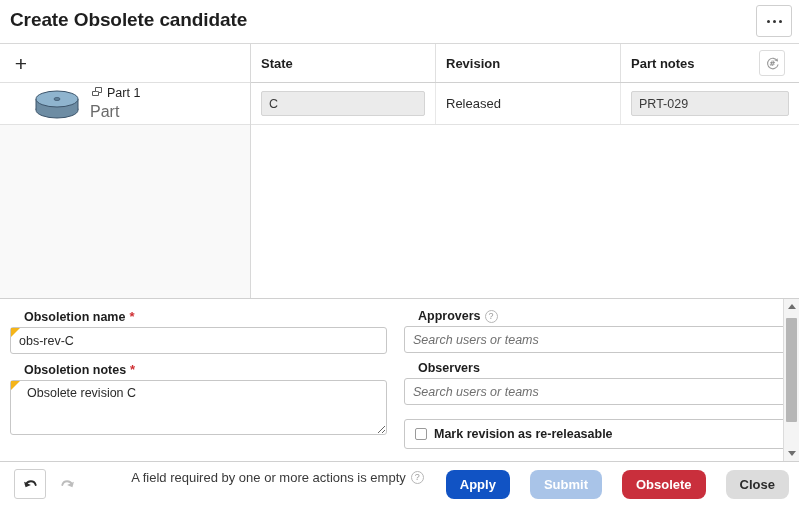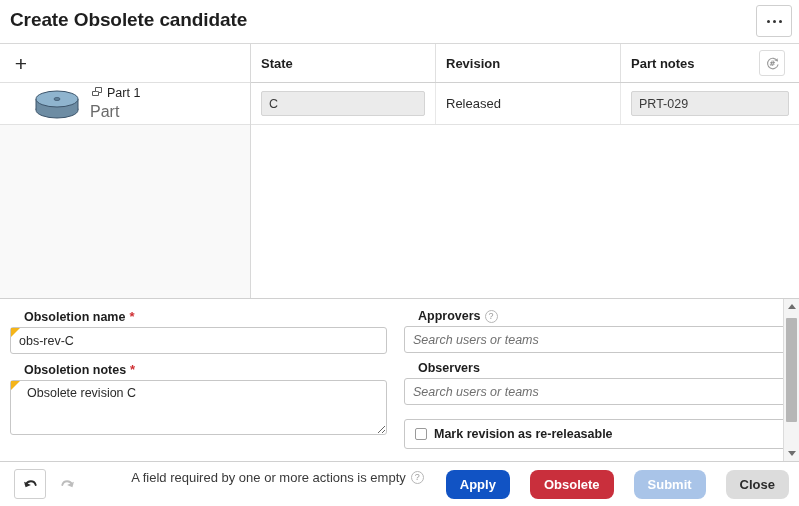--- a/index.html
+++ b/index.html
@@ -615,19 +615,19 @@
         <path d="M15.8 6.2 L14.2 12 L8.6 9.6 Z" fill="#bdbdbd"></path>
       </svg>
     </div>
 
     <div class="bottom-right">
       <div class="status-msg">
         <span>A field required by one or more actions is empty</span>
         <span class="help-icon">?</span>
       </div>
       <button class="btn btn-apply">Apply</button>
+      <button class="btn btn-submit">Submit</button>
       <button class="btn btn-obsolete">Obsolete</button>
-      <button class="btn btn-submit">Submit</button>
       <button class="btn btn-close">Close</button>
     </div>
   </div>
 
 </div>
 
 </body></html>

